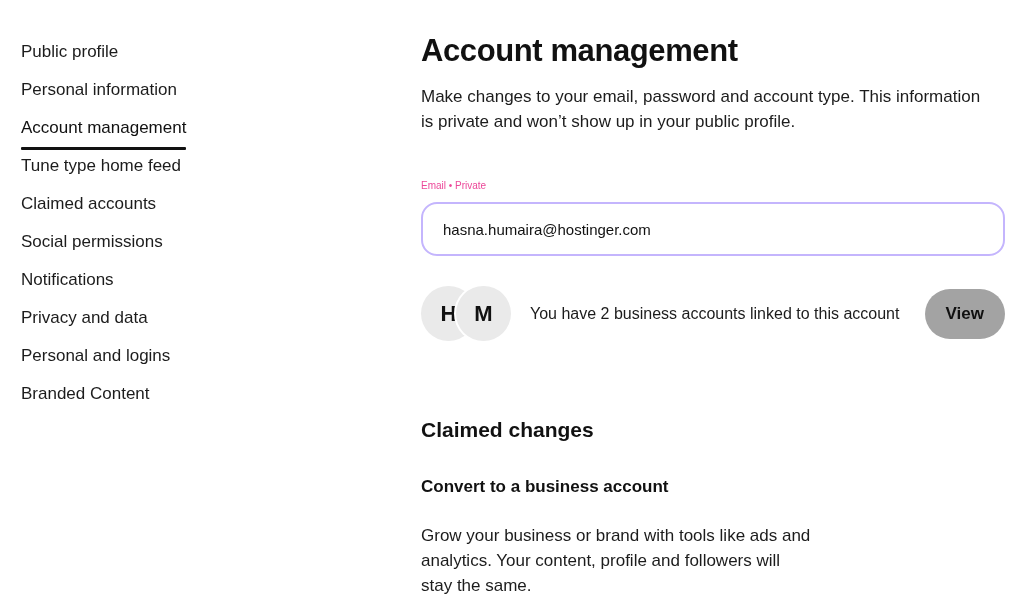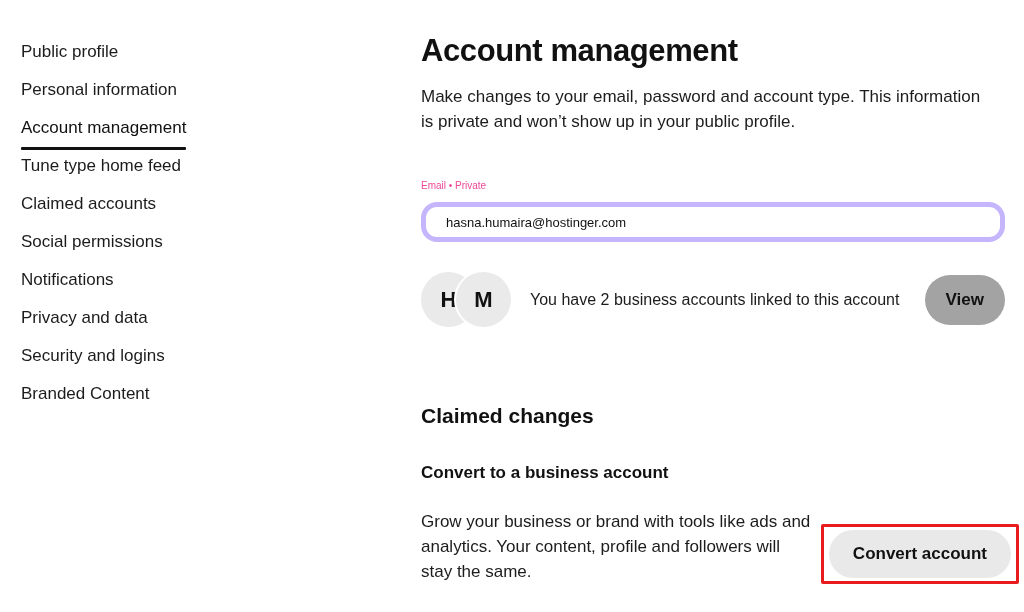--- a/index.html
+++ b/index.html
@@ -64,26 +64,26 @@
   .field-label {
     margin-top: 44px;
     font-size: 10px;
     line-height: 16px;
     color: #ec4899;
   }
   .email-input {
     display: block;
     margin-top: 8px;
     width: 584px;
-    height: 40px;
-    border: 5px solid #c4b5fd;
+    height: 54px;
+    border: 2px solid #c4b5fd;
     border-radius: 16px;
     padding: 0 20px;
     font-family: "Liberation Sans", sans-serif;
-    font-size: 13px;
+    font-size: 15px;
     color: #111111;
     background: #ffffff;
     outline: none;
   }
 
   
   .linked-row {
     margin-top: 30px;
     width: 584px;
     display: flex;
@@ -186,21 +186,21 @@
     <div class="side-item">Personal information</div>
     <div class="side-item active">
       <span>Account management</span>
       <span class="active-underline"></span>
     </div>
     <div class="side-item">Tune type home feed</div>
     <div class="side-item">Claimed accounts</div>
     <div class="side-item">Social permissions</div>
     <div class="side-item">Notifications</div>
     <div class="side-item">Privacy and data</div>
-    <div class="side-item">Security and logins</div>
+    <div class="side-item">Personal and logins</div>
     <div class="side-item">Branded Content</div>
   </nav>
 
   <main class="main">
 
     <h1 class="page-title">Account management</h1>
 
     <p class="page-desc">Make changes to your email, password and account type. This information is private and won’t show up in your public profile.</p>
 
     <div class="field-label">Email • Private</div>
@@ -215,19 +215,16 @@
       <div class="linked-text">You have 2 business accounts linked to this account</div>
       <button class="pill-button">View</button>
     </div>
 
     <h2 class="section-heading">Claimed changes</h2>
 
     <div class="convert-title">Convert to a business account</div>
 
     <div class="convert-row">
       <p class="convert-desc">Grow your business or brand with tools like ads and analytics. Your content, profile and followers will stay the same.</p>
-      <div class="annotation-box">
-        <button class="convert-button">Convert account</button>
-      </div>
     </div>
 
   </main>
 </div>
 
 </body></html>

